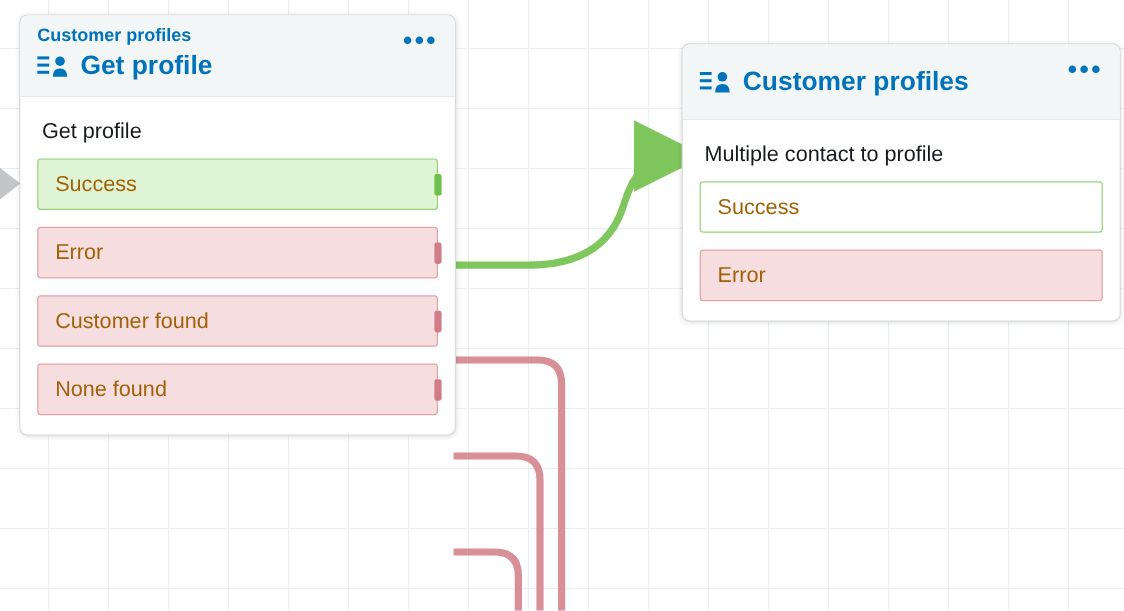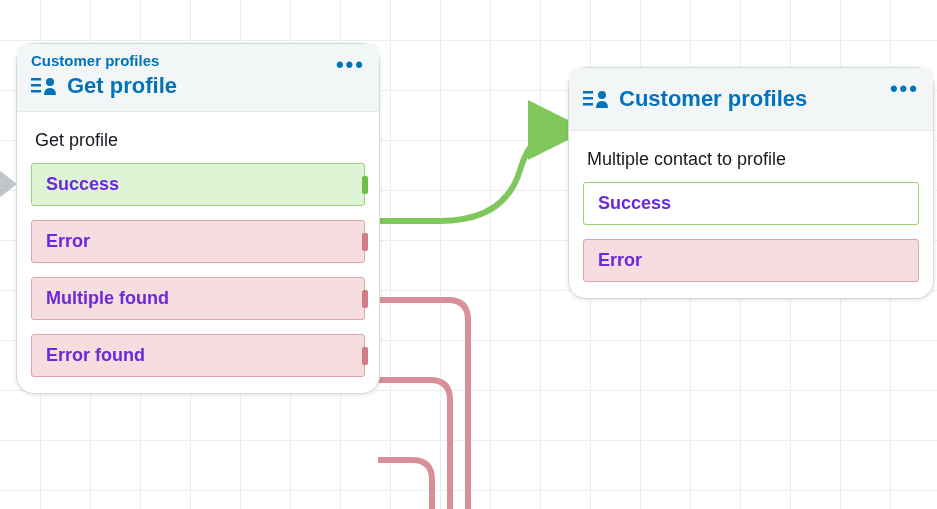--- a/index.html
+++ b/index.html
@@ -17,23 +17,22 @@
       background-image:
         linear-gradient(#e9eef1 1px, transparent 1px),
         linear-gradient(90deg, #e9eef1 1px, transparent 1px);
       background-size: 50px 50px;
       background-position: -10px -10px;
     }
     .block {
       position: absolute;
       background: #ffffff;
       border: 1px solid #d5dbdb;
-      border-radius: 18px;
+      border-radius: 7px;
       box-shadow: 0 1px 4px rgba(0,0,0,0.12);
-      margin-top: 31px;
     }
     .block-header {
       background: #f3f6f7;
       border-bottom: 1px solid #e6e9ea;
       border-radius: 6px 6px 0 0;
       padding: 8px 14px 12px 14px;
       position: relative;
     }
     .block-category {
       color: #0073bb;
@@ -72,22 +71,21 @@
       display: flex;
       flex-direction: column;
       gap: 14px;
     }
     .outcome {
       position: relative;
       border: 1px solid;
       border-radius: 3px;
       padding: 10px 14px;
       font-size: 18px;
-      color: #6d28d9;
-      font-weight: bold;
+      color: #a16207;
     }
     .outcome.success { background: #dff3d5; border-color: #97d27a; }
     .outcome.error   { background: #f6dde0; border-color: #dfa3aa; }
     .outcome.white   { background: #ffffff; }
     .outcome.white.success { border-color: #97d27a; }
     .port-stub {
       position: absolute;
       right: -4px;
       top: 50%;
       transform: translateY(-50%);
@@ -163,25 +161,25 @@
   <div class="outcomes">
     <div class="outcome success">
       <span>Success</span>
       <span class="port-stub green"></span>
     </div>
     <div class="outcome error">
       <span>Error</span>
       <span class="port-stub red"></span>
     </div>
     <div class="outcome error">
-      <span>Multiple found</span>
+      <span>Customer found</span>
       <span class="port-stub red"></span>
     </div>
     <div class="outcome error">
-      <span>Error found</span>
+      <span>None found</span>
       <span class="port-stub red"></span>
     </div>
   </div>
 </div>
 
 <div class="block" style="left:568px; top:36px; width:366px;">
   <div class="block-header" style="padding:18px 14px 18px 14px;">
     <div class="block-title-row">
       <span class="profile-icon">
         <svg width="26" height="20" viewBox="0 0 26 20">

